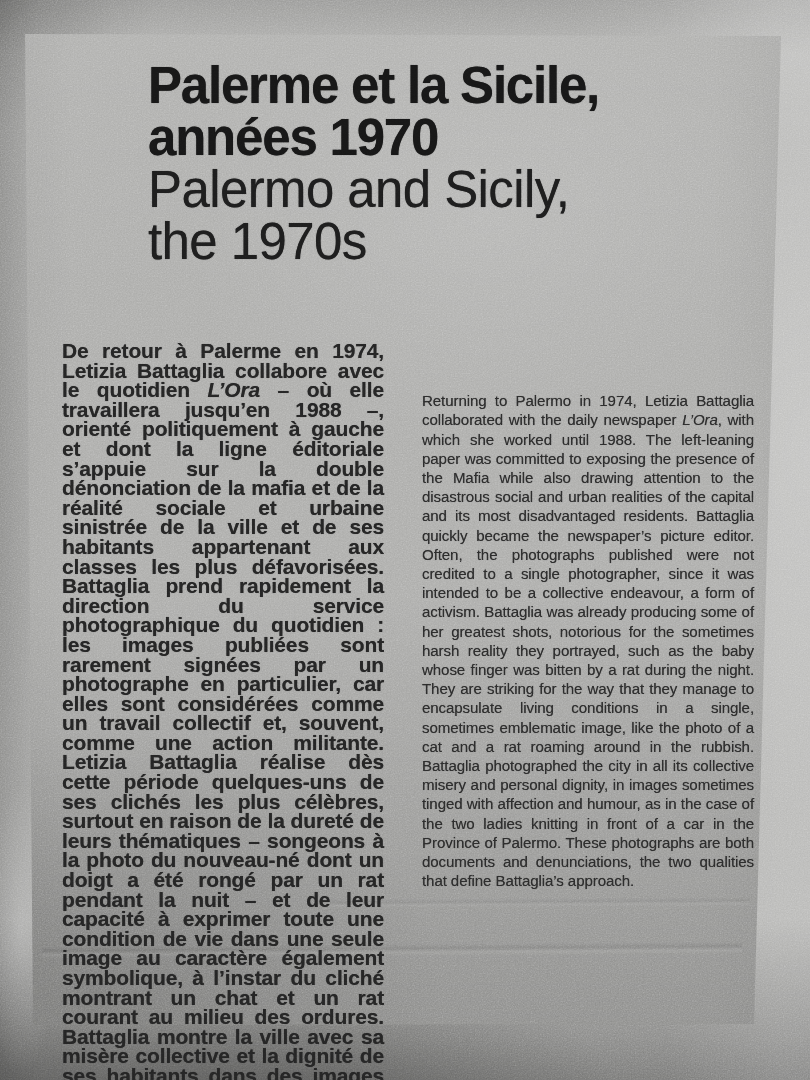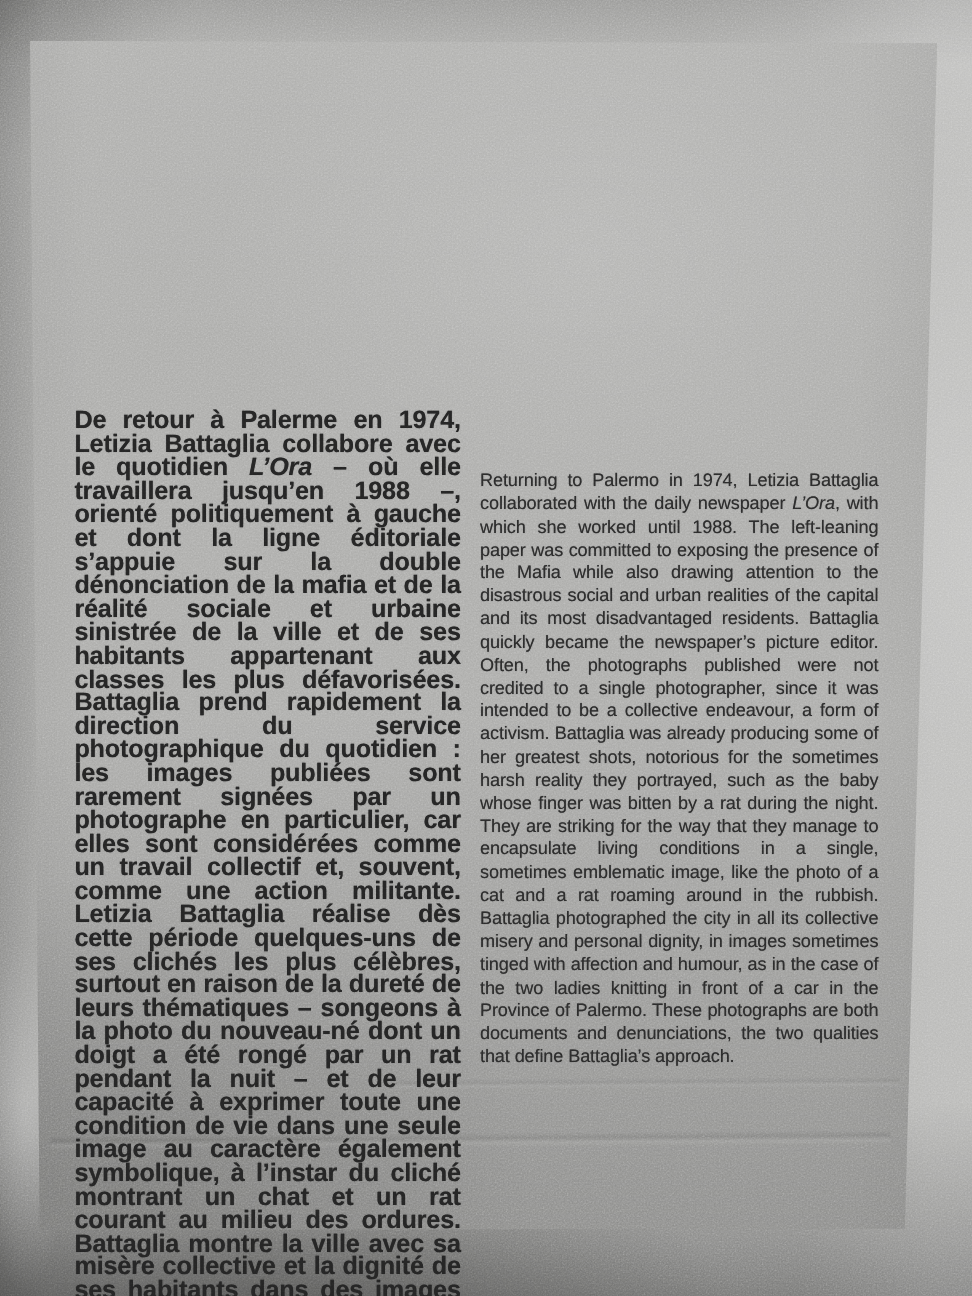--- a/index.html
+++ b/index.html
@@ -83,21 +83,21 @@
   .col-fr {
     left: 62px; top: 320px; width: 322px;
     font-size: 21px;
     line-height: 19.6px;
     font-weight: 700;
     letter-spacing: -0.15px;
     color: #232323;
     text-shadow: 0 0 0.7px rgba(35,35,35,.75);
   }
   .col-en {
-    left: 400px; top: 376px; width: 332px;
+    left: 422px; top: 376px; width: 332px;
     font-size: 15.1px;
     line-height: 19.2px;
     font-weight: 400;
     letter-spacing: -0.1px;
     color: #2a2a2a;
     text-shadow: 0 0 0.7px rgba(42,42,42,.7);
   }
   .italic { font-style: italic; }
 
   .grain {
@@ -112,20 +112,26 @@
 </head>
 <body>
 
 <div class="photo">
 
   <div class="panel"></div>
 
   <div class="crease c1"></div>
   <div class="crease c2"></div>
 
+  <div class="title-block">
+    <div class="title-line fr">Palerme et la Sicile,</div>
+    <div class="title-line fr">années 1970</div>
+    <div class="title-line en">Palermo and Sicily,</div>
+    <div class="title-line en">the 1970s</div>
+  </div>
 
   <p class="col col-fr" lang="fr"><span>De retour à Palerme en 1974, Letizia Battaglia collabore avec le quotidien </span><span class="italic">L’Ora</span><span> – où elle travaillera jusqu’en 1988 –, orienté politiquement à gauche et dont la ligne éditoriale s’appuie sur la double dénonciation de la mafia et de la réalité sociale et urbaine sinistrée de la ville et de ses habitants appartenant aux classes les plus défavorisées. Battaglia prend rapidement la direction du service photographique du quotidien : les images publiées sont rarement signées par un photographe en particulier, car elles sont considérées comme un travail collectif et, souvent, comme une action militante. Letizia Battaglia réalise dès cette période quelques-uns de ses clichés les plus célèbres, surtout en raison de la dureté de leurs thématiques – songeons à la photo du nouveau-né dont un doigt a été rongé par un rat pendant la nuit – et de leur capacité à exprimer toute une condition de vie dans une seule image au caractère également symbolique, à l’instar du cliché montrant un chat et un rat courant au milieu des ordures. Battaglia montre la ville avec sa misère collective et la dignité de ses habitants dans des images parfois teintées d’affection et d’humour, comme celle des tricoteuses devant une voiture dans la province de Palerme. Autant de clichés à la fois documentaires et dénonciateurs, les deux principales constantes du langage photographique de Letizia Battaglia.</span></p>
 
   <p class="col col-en" lang="en"><span>Returning to Palermo in 1974, Letizia Battaglia collaborated with the daily newspaper </span><span class="italic">L’Ora</span><span>, with which she worked until 1988. The left-leaning paper was committed to exposing the presence of the Mafia while also drawing attention to the disastrous social and urban realities of the capital and its most disadvantaged residents. Battaglia quickly became the newspaper’s picture editor. Often, the photographs published were not credited to a single photographer, since it was intended to be a collective endeavour, a form of activism. Battaglia was already producing some of her greatest shots, notorious for the sometimes harsh reality they portrayed, such as the baby whose finger was bitten by a rat during the night. They are striking for the way that they manage to encapsulate living conditions in a single, sometimes emblematic image, like the photo of a cat and a rat roaming around in the rubbish. Battaglia photographed the city in all its collective misery and personal dignity, in images sometimes tinged with affection and humour, as in the case of the two ladies knitting in front of a car in the Province of Palermo. These photographs are both documents and denunciations, the two qualities that define Battaglia’s approach.</span></p>
 
   <svg class="grain" width="810" height="1080" aria-hidden="true">
     <filter id="grainF" x="0" y="0" width="100%" height="100%">
       <feTurbulence type="fractalNoise" baseFrequency="0.75" numOctaves="2" stitchTiles="stitch" result="n"></feTurbulence>
       <feColorMatrix in="n" type="saturate" values="0"></feColorMatrix>
     </filter>

